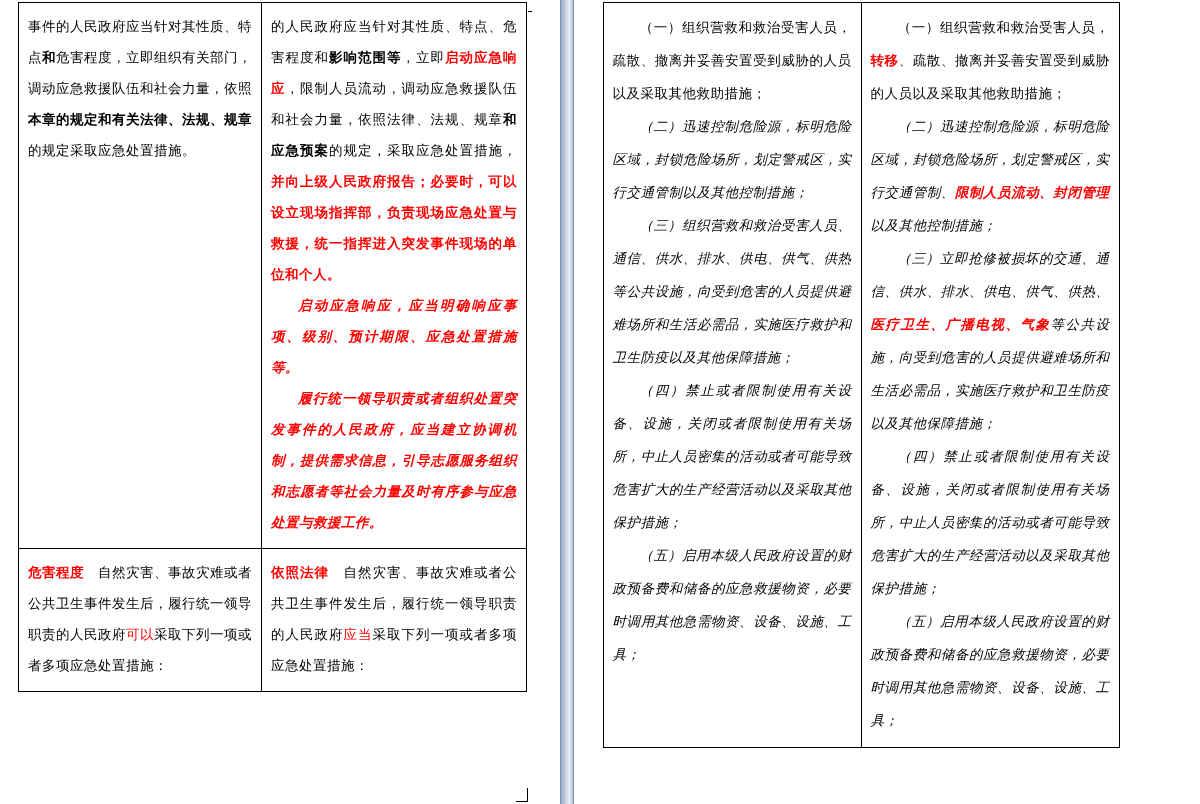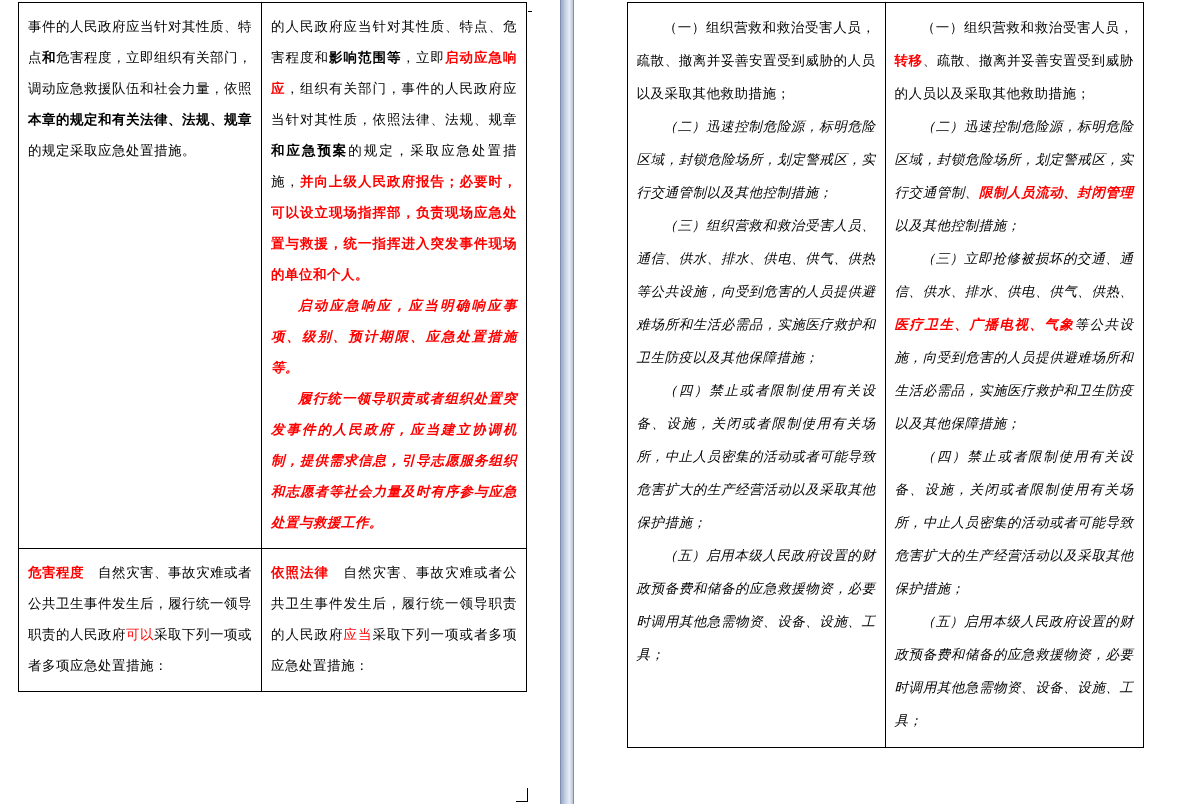--- a/index.html
+++ b/index.html
@@ -105,21 +105,21 @@
     background: #000000;
   }
   .crop-v-top { left: 540px; top: 0; width: 1px; height: 12px; }
   .crop-h-top { left: 528px; top: 11px; width: 13px; height: 1px; }
   .crop-v-bot { left: 527px; top: 788px; width: 1px; height: 14px; }
   .crop-h-bot { left: 516px; top: 801px; width: 12px; height: 1px; }
 
   
   .right-frame {
     position: absolute;
-    left: 28px;
+    left: 4px;
     top: 2px;
     width: 516px;
     height: 790px;
   }
   .right-frame table.doc-table {
     width: 516px;
   }
   .col-c { width: 258px; }
   .col-d { width: 258px; }
   .right-frame .cell-text {
@@ -146,21 +146,21 @@
           </colgroup>
         <tbody>
             <tr>
               <td>
                 <div class="cell-text">
                   <p class="para"><span>事件的人民政府应当针对其性质、特点</span><span class="bold">和</span><span>危害程度，立即组织有关部门，调动应急救援队伍和社会力量，依照</span><span class="bold">本章的规定和有关法律、法规、规章</span><span>的规定采取应急处置措施。</span></p>
                 </div>
               </td>
               <td>
                 <div class="cell-text">
-                  <p class="para"><span>的人民政府应当针对其性质、特点、危害程度和</span><span class="bold">影响范围等</span><span>，立即</span><span class="red bold">启动应急响应</span><span>，组织有关部门，事件的人民政府应当针对其性质，依照法律、法规、规章</span><span class="bold">和应急预案</span><span>的规定，采取应急处置措施，</span><span class="red bold">并向上级人民政府报告；必要时，可以设立现场指挥部，负责现场应急处置与救援，统一指挥进入突发事件现场的单位和个人。</span></p>
+                  <p class="para"><span>的人民政府应当针对其性质、特点、危害程度和</span><span class="bold">影响范围等</span><span>，立即</span><span class="red bold">启动应急响应</span><span>，限制人员流动，调动应急救援队伍和社会力量，依照法律、法规、规章</span><span class="bold">和应急预案</span><span>的规定，采取应急处置措施，</span><span class="red bold">并向上级人民政府报告；必要时，可以设立现场指挥部，负责现场应急处置与救援，统一指挥进入突发事件现场的单位和个人。</span></p>
                   <p class="para indent"><span class="red bold">启动应急响应，应当明确响应事项、级别、预计期限、应急处置措施等。</span></p>
                   <p class="para indent"><span class="red bold">履行统一领导职责或者组织处置突发事件的人民政府，应当建立协调机制，提供需求信息，引导志愿服务组织和志愿者等社会力量及时有序参与应急处置与救援工作。</span></p>
                 </div>
               </td>
             </tr>
             <tr>
               <td>
                 <div class="cell-text">
                   <p class="para"><span class="red bold">危害程度</span><span>　自然灾害、事故灾难或者公共卫生事件发生后，履行统一领导职责的人民政府</span><span class="red">可以</span><span>采取下列一项或者多项应急处置措施：</span></p>
                 </div>

